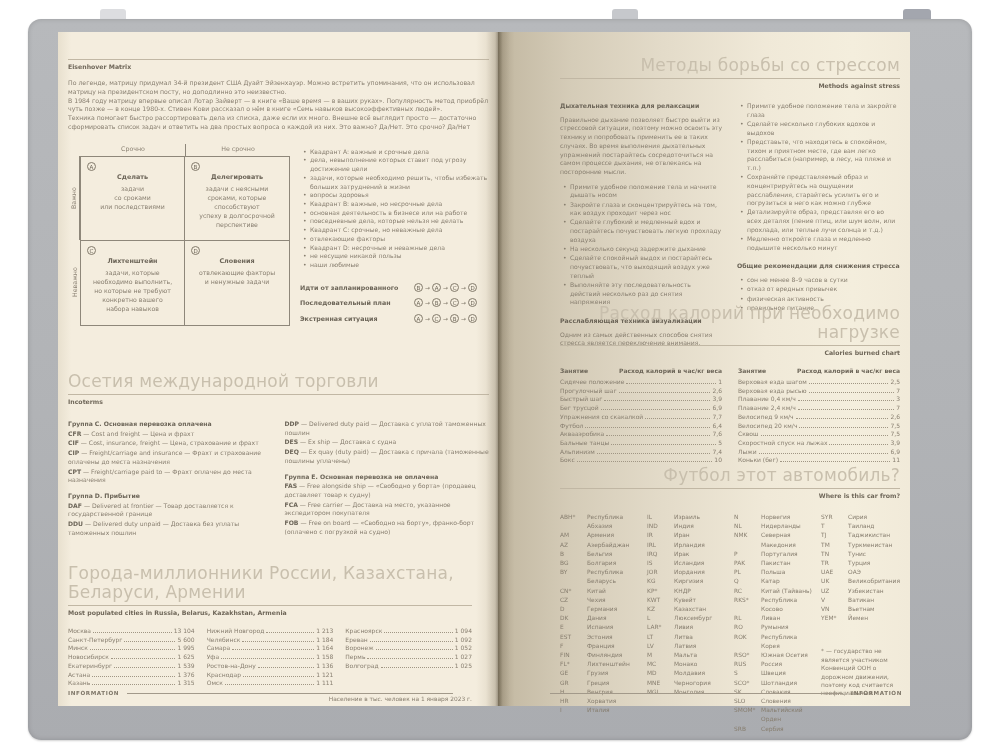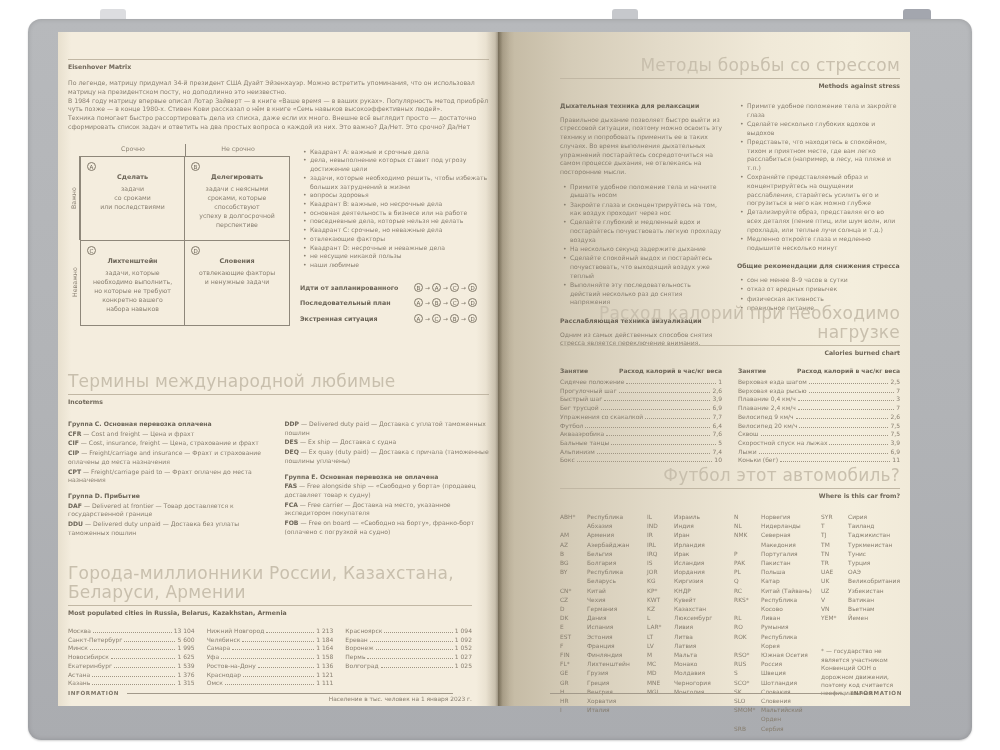--- a/index.html
+++ b/index.html
@@ -219,21 +219,21 @@
                   <span class="arr"></span>
                   <span class="circ">D</span>
               </span>
             </div>
             </div>
         </div>
       </div>
     </div>
 
     <div class="sec" style="left:10px;right:9px;top:340px;">
-      <div class="sec-title">Термины международной любимые</div>
+      <div class="sec-title">Осетия международной торговли</div>
       <hr class="sec-rule">
       <div class="sec-sub">Incoterms</div>
       <div class="inco-cols">
         <div class="inco-col">
 
         <div class="inco-line t-group"><span class="inco-code"></span> <span>Группа C. Основная перевозка оплачена</span></div>
             <div class="inco-line t-term"><span class="inco-code">CFR</span> <span>— Cost and freight — Цена и фрахт</span></div>
             <div class="inco-line t-term"><span class="inco-code">CIF</span> <span>— Cost, insurance, freight — Цена, страхование и фрахт</span></div>
             <div class="inco-line t-term"><span class="inco-code">CIP</span> <span>— Freight/carriage and insurance — Фрахт и страхование оплачены до места назначения</span></div>
             <div class="inco-line t-term"><span class="inco-code">CPT</span> <span>— Freight/carriage paid to — Фрахт оплачен до места назначения</span></div>

